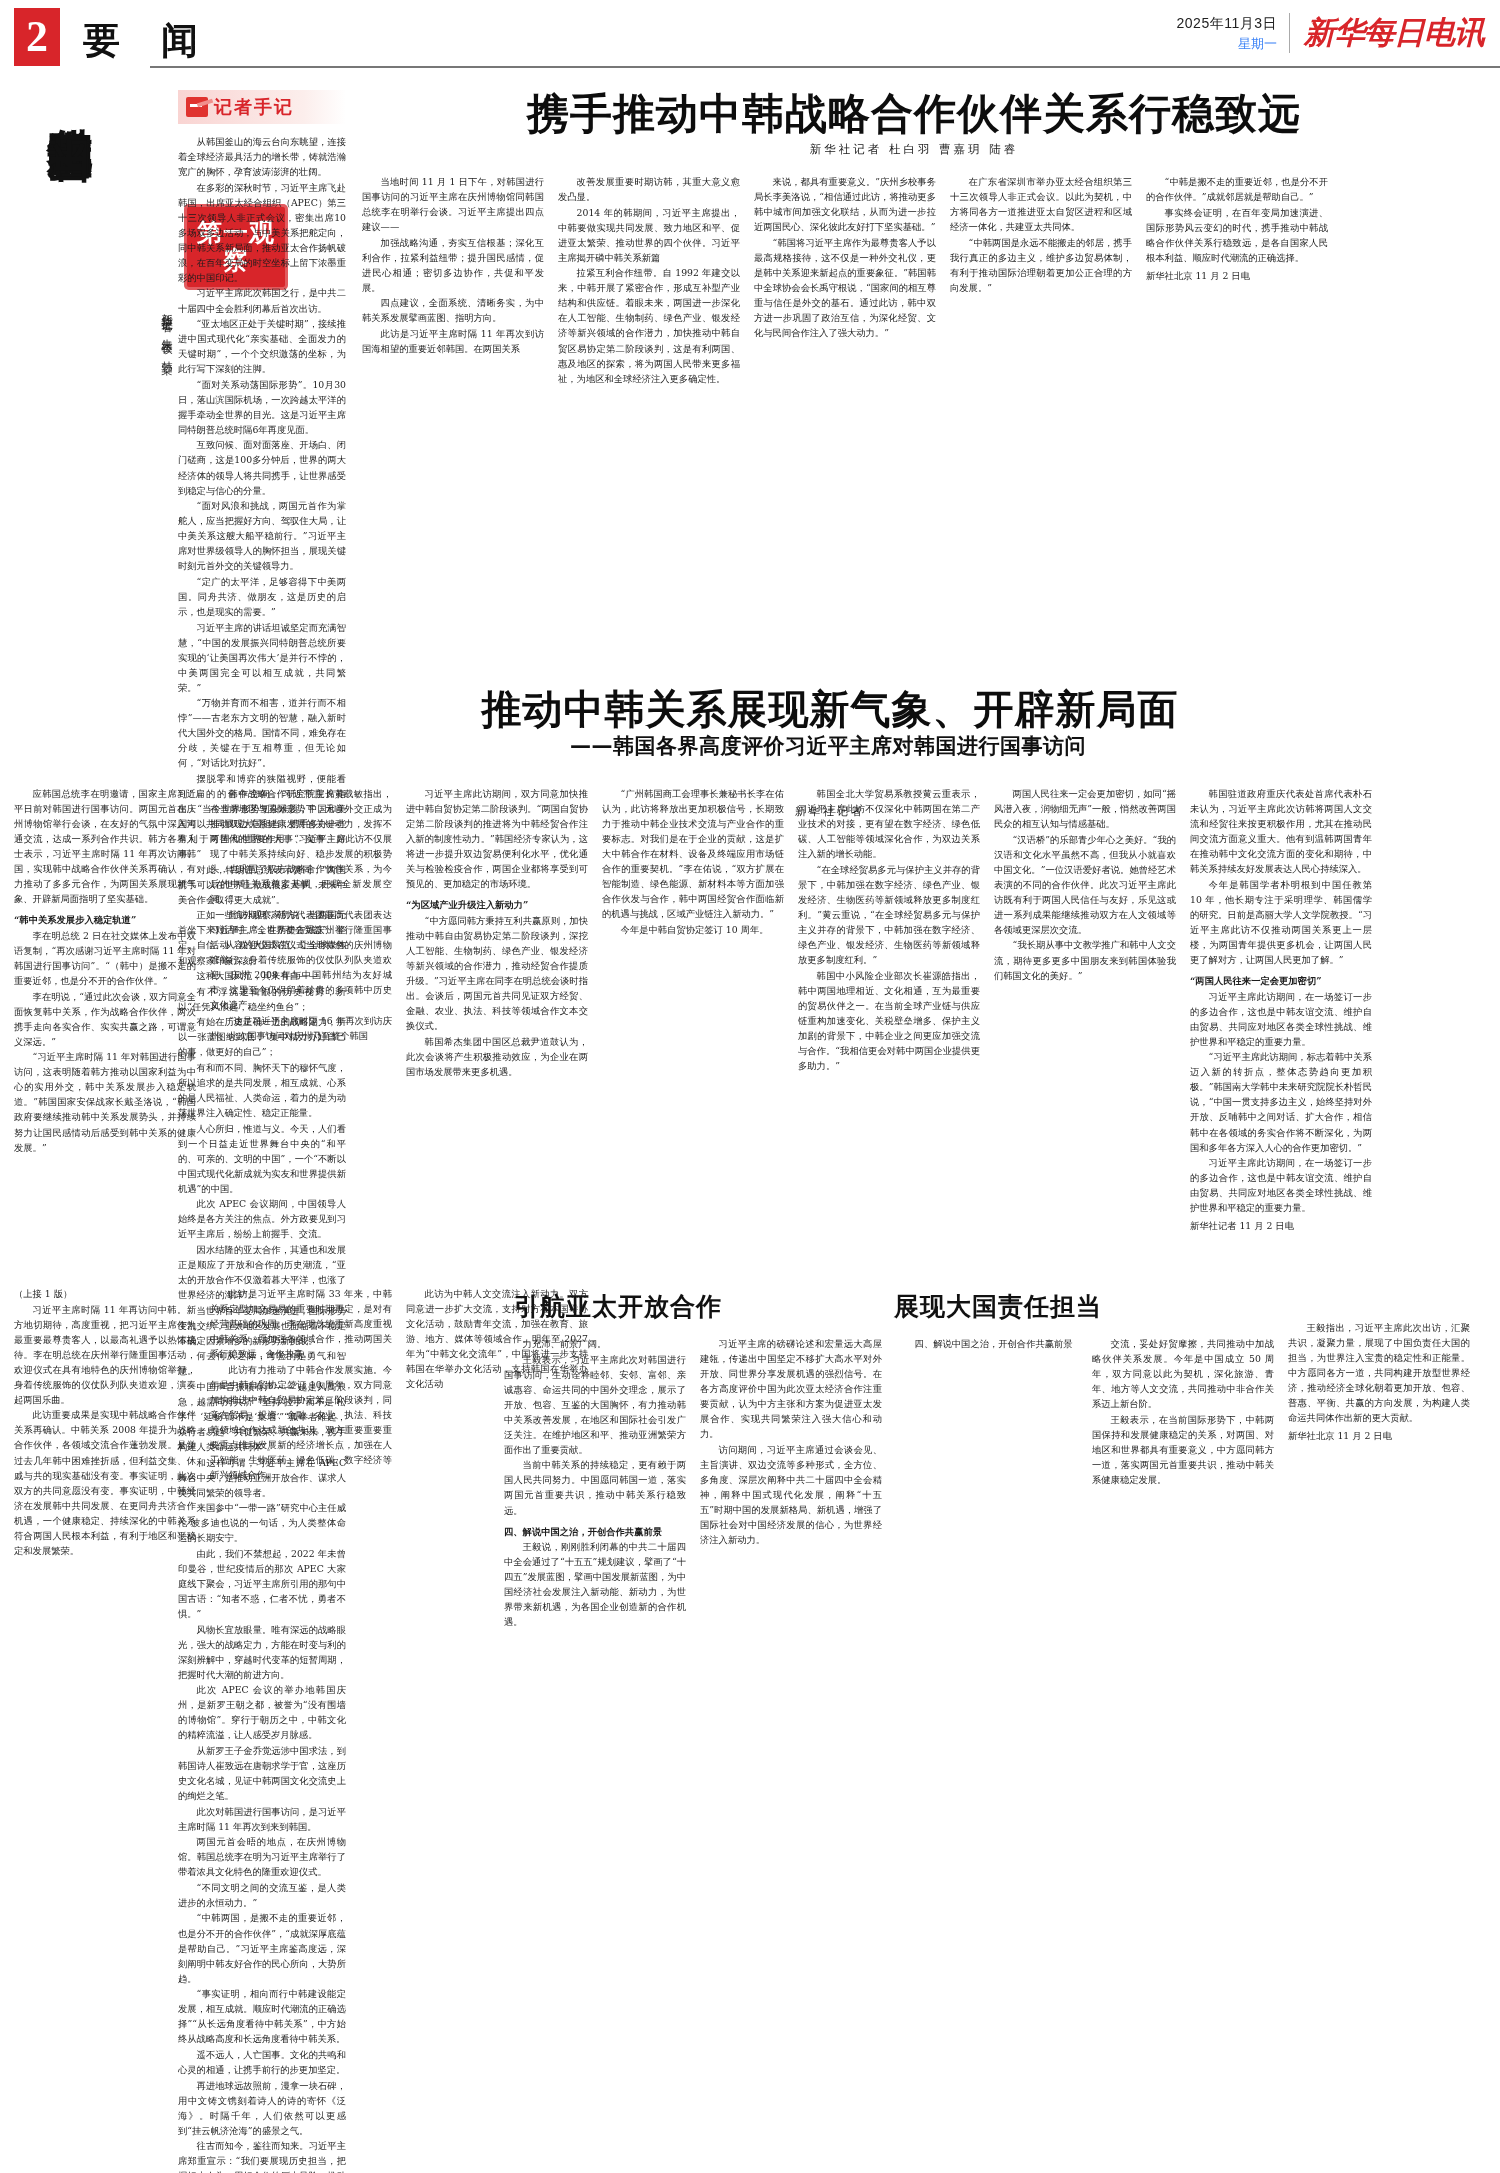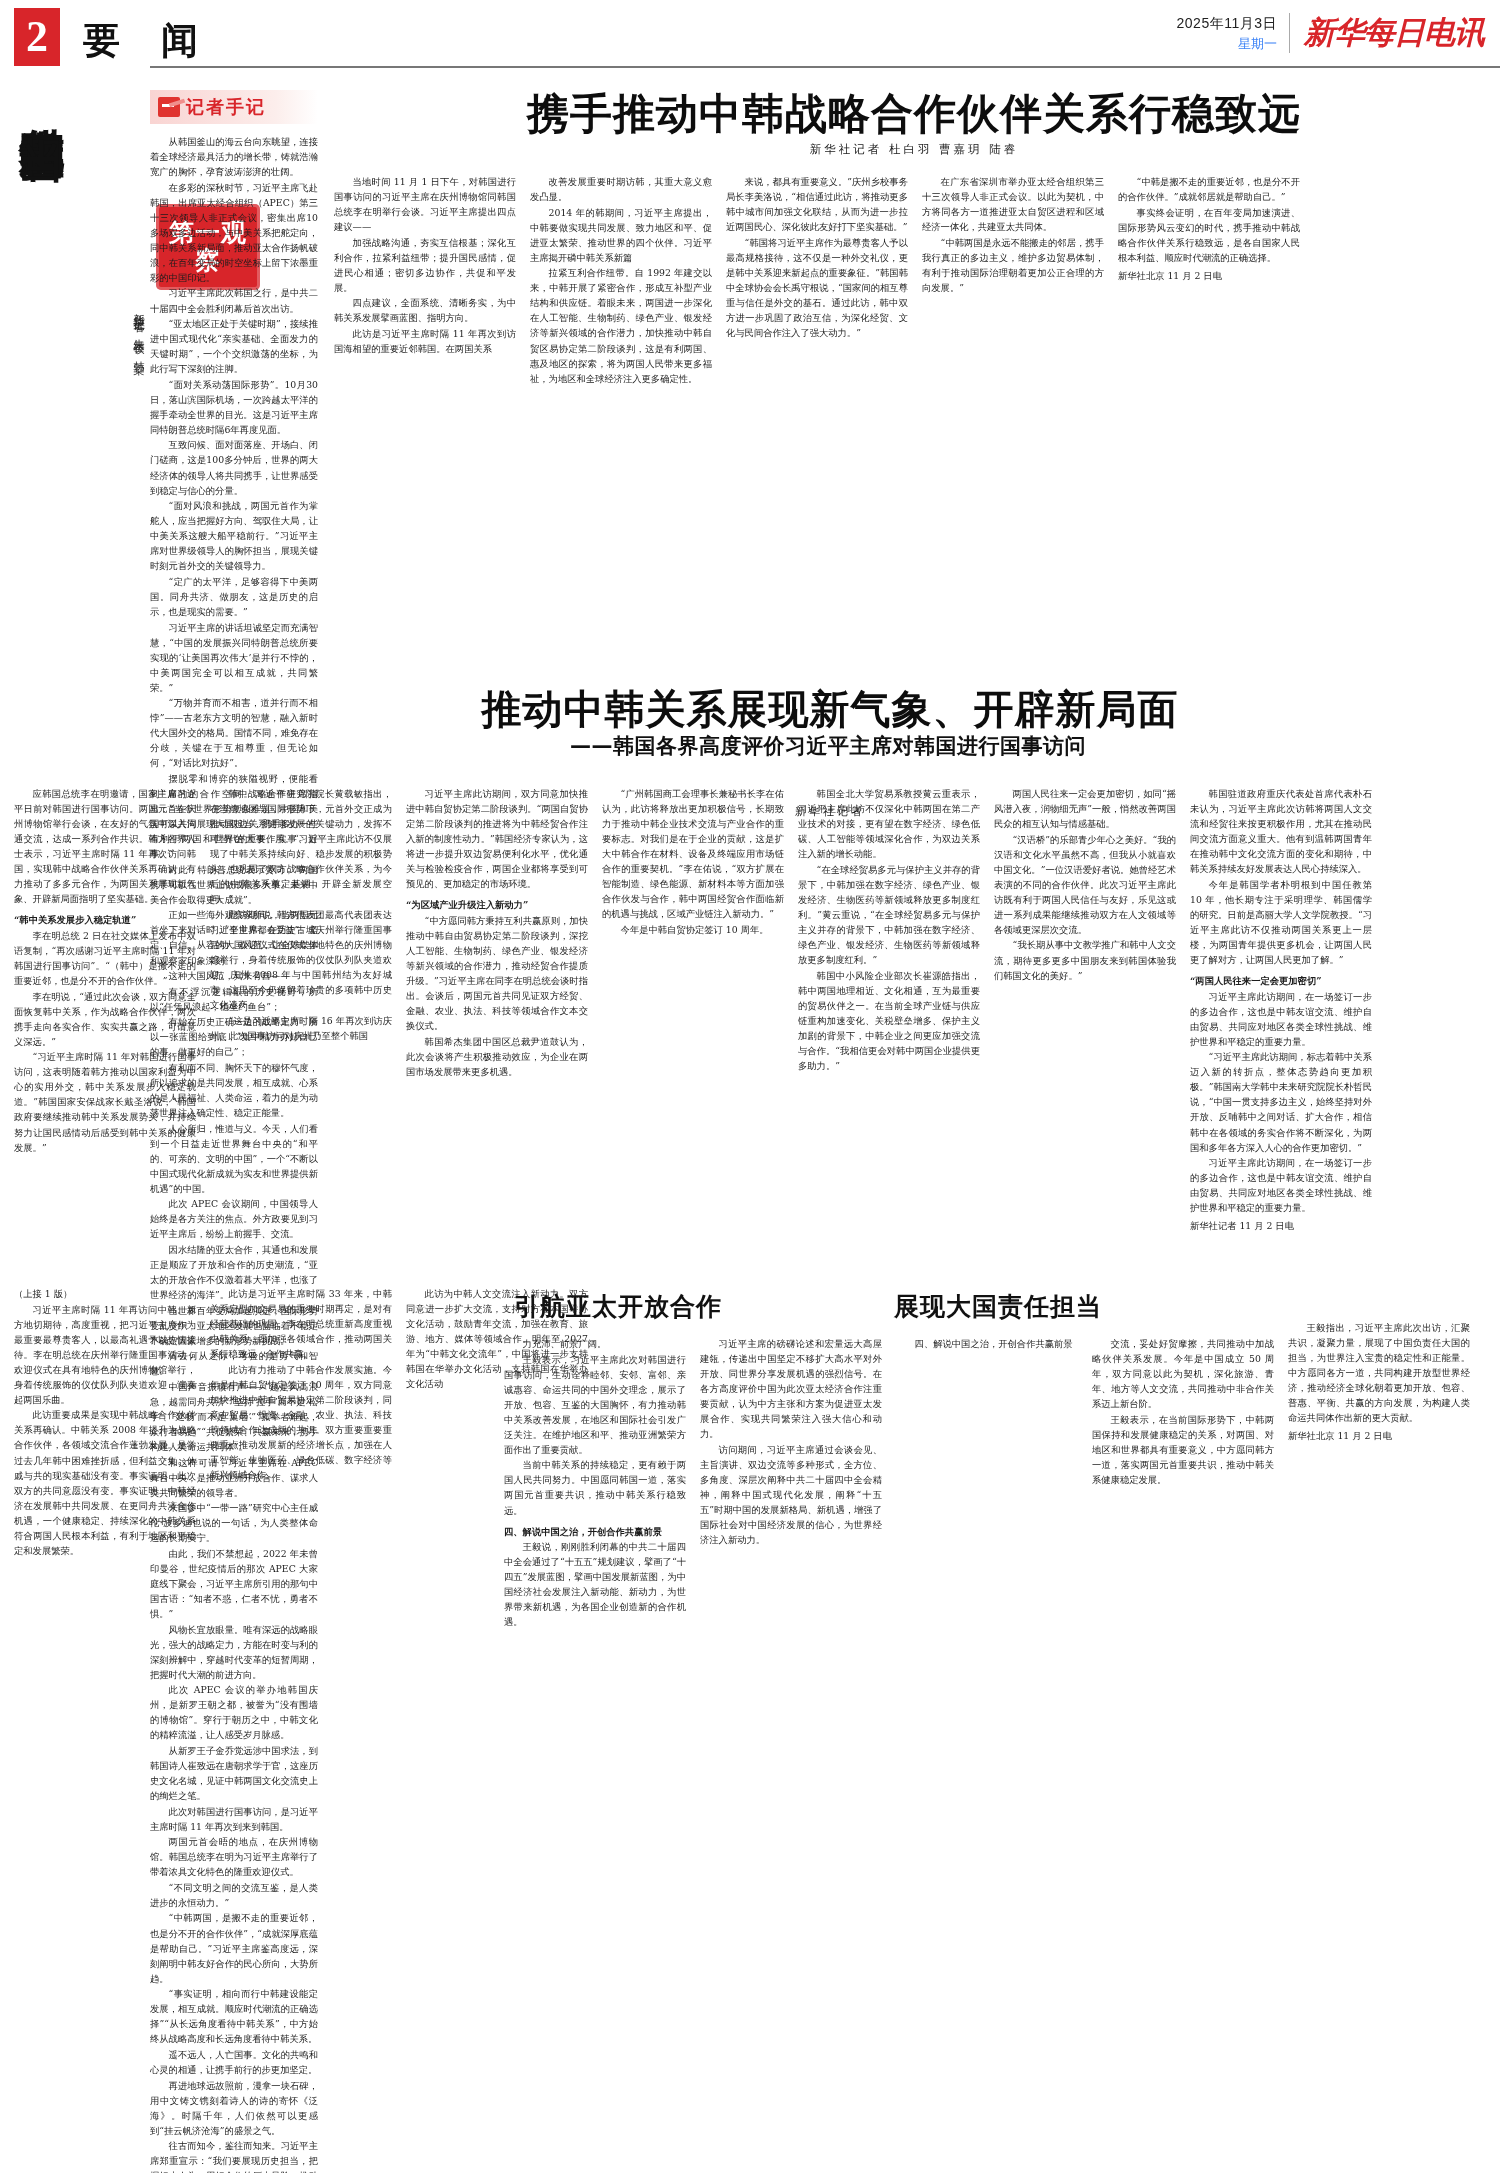--- a/index.html
+++ b/index.html
@@ -60,21 +60,21 @@
     font-size: 10.6px; font-weight: 700; text-align: center;
     margin: 6px 0 4px; font-family: "DejaVu Sans", sans-serif;
     color: #000; text-indent: 0 !important;
   }
   .endline {
     font-size: 9.3px; text-align: right; margin-top: 3px;
     font-family: "DejaVu Serif", serif; text-indent: 0 !important;
   }
 
   
-  .top-zone { position: relative; display: flex; height: 600px; padding: 0 0; }
+  .top-zone { position: relative; display: flex; height: 600px; padding: 0 28px; }
 
   .vtitle-wrap {
     width: 148px; flex: 0 0 148px; position: relative;
     padding-top: 18px;
   }
   .vtitle {
     writing-mode: vertical-rl; text-orientation: upright;
     font-size: 45px; font-weight: 700; line-height: 1.06;
     font-family: "DejaVu Serif", serif; color: #111;
     height: 540px; margin-left: 18px; letter-spacing: 1px;

